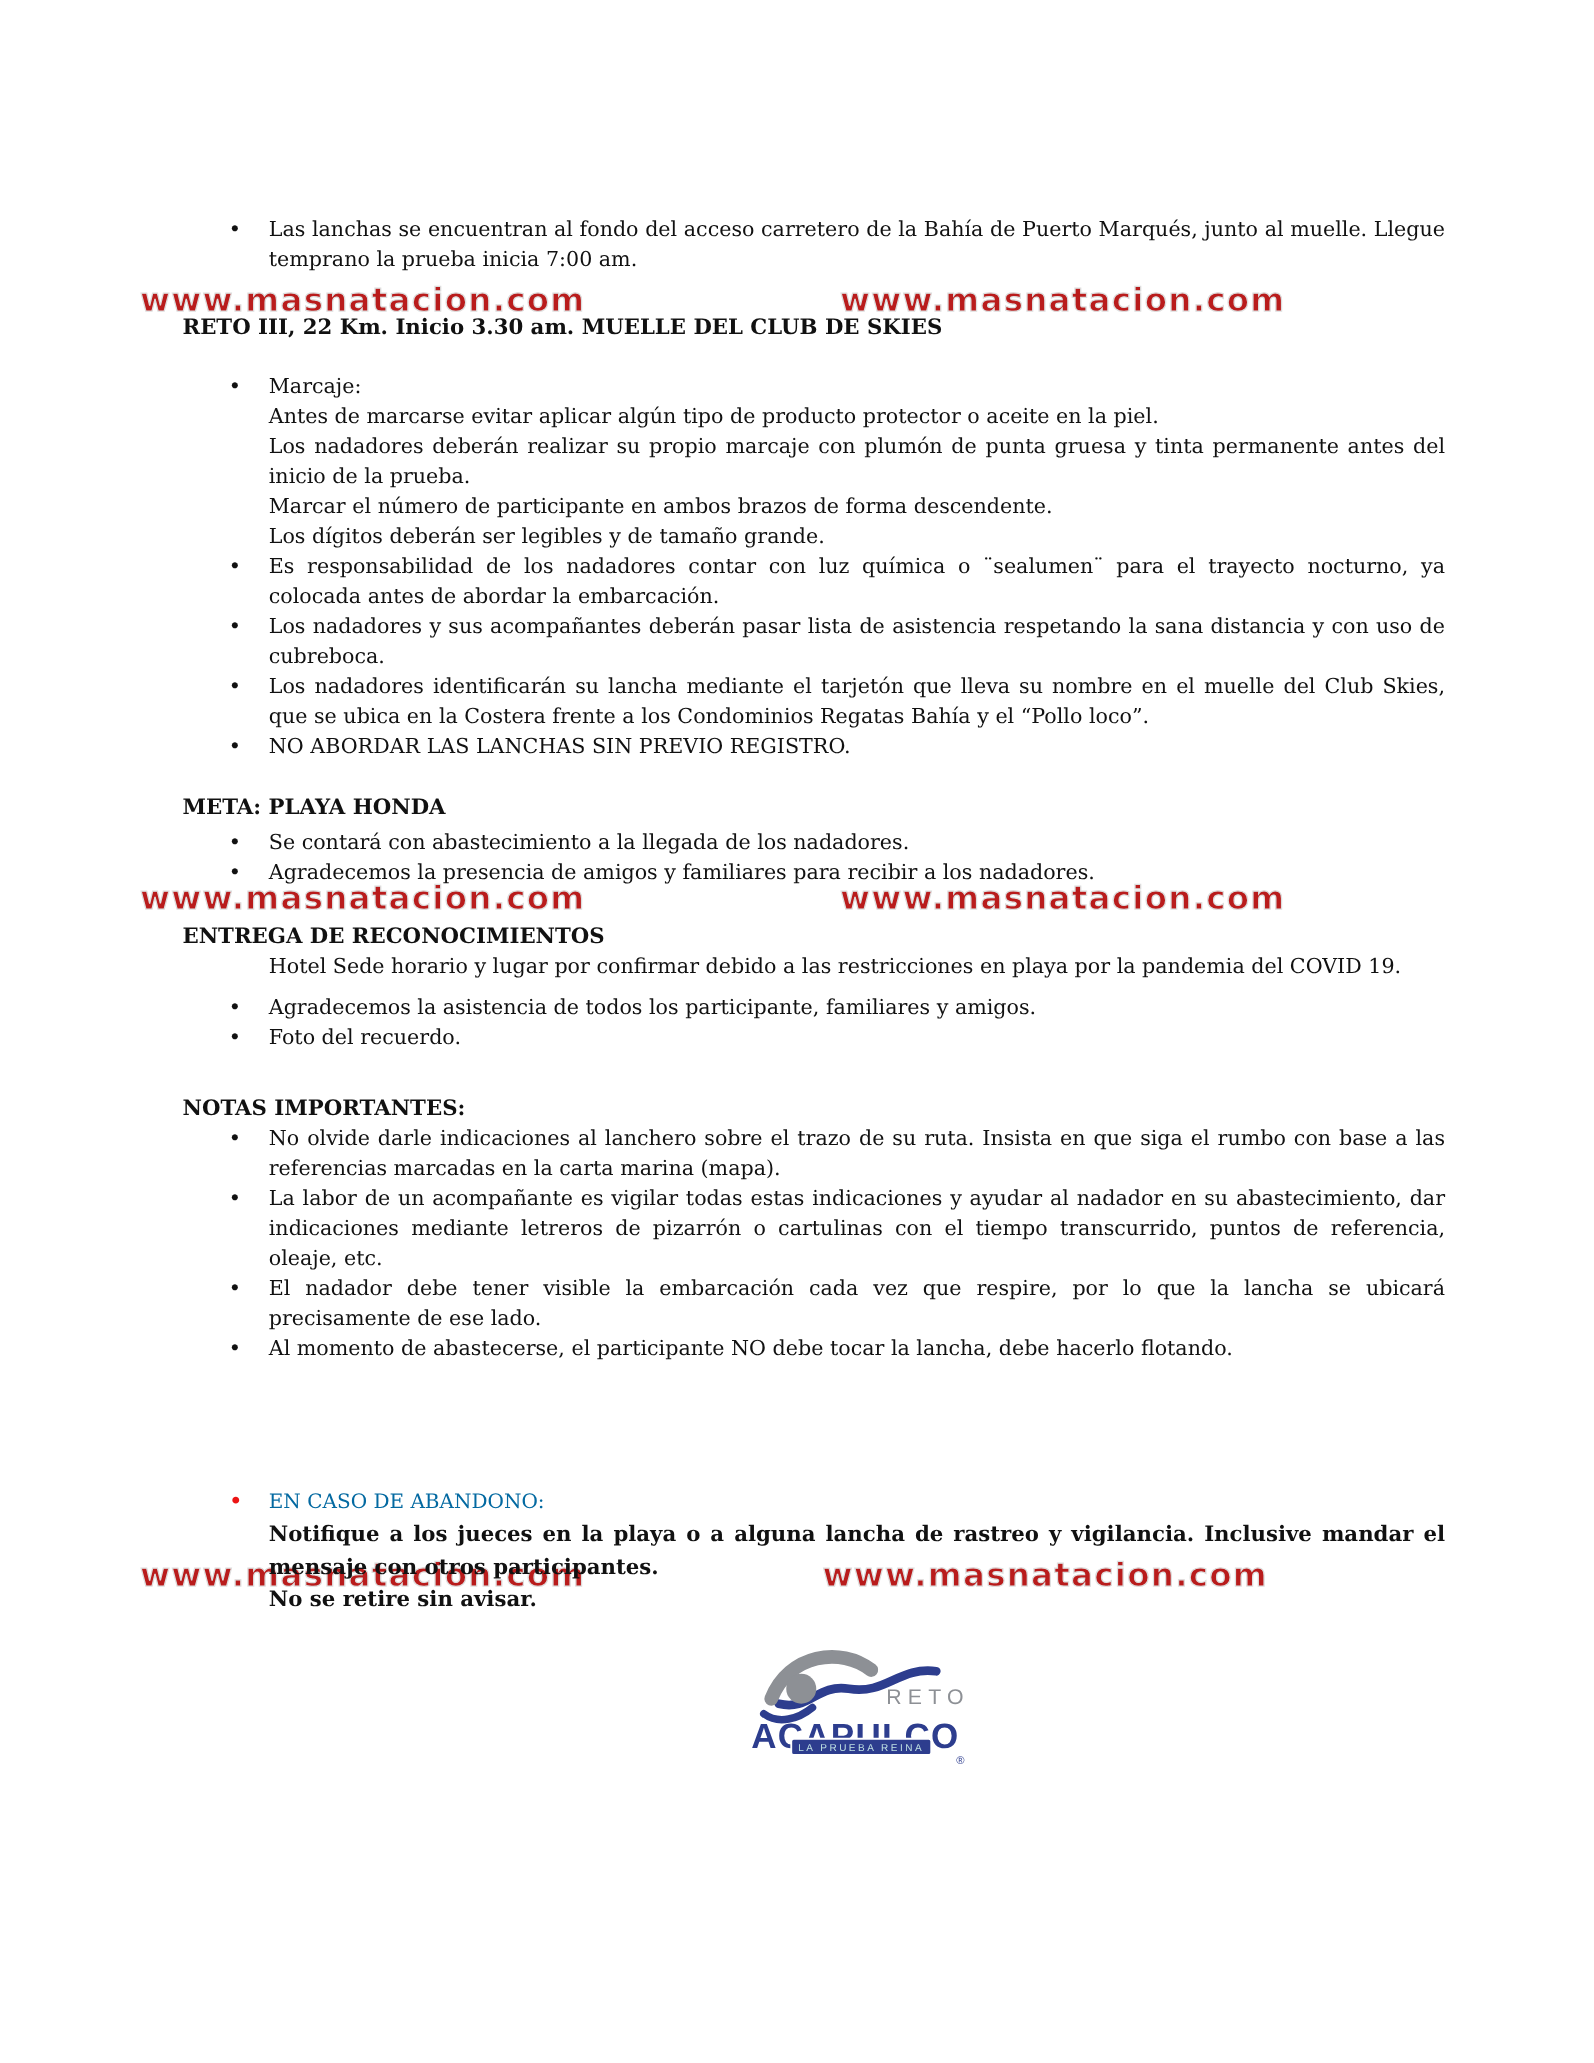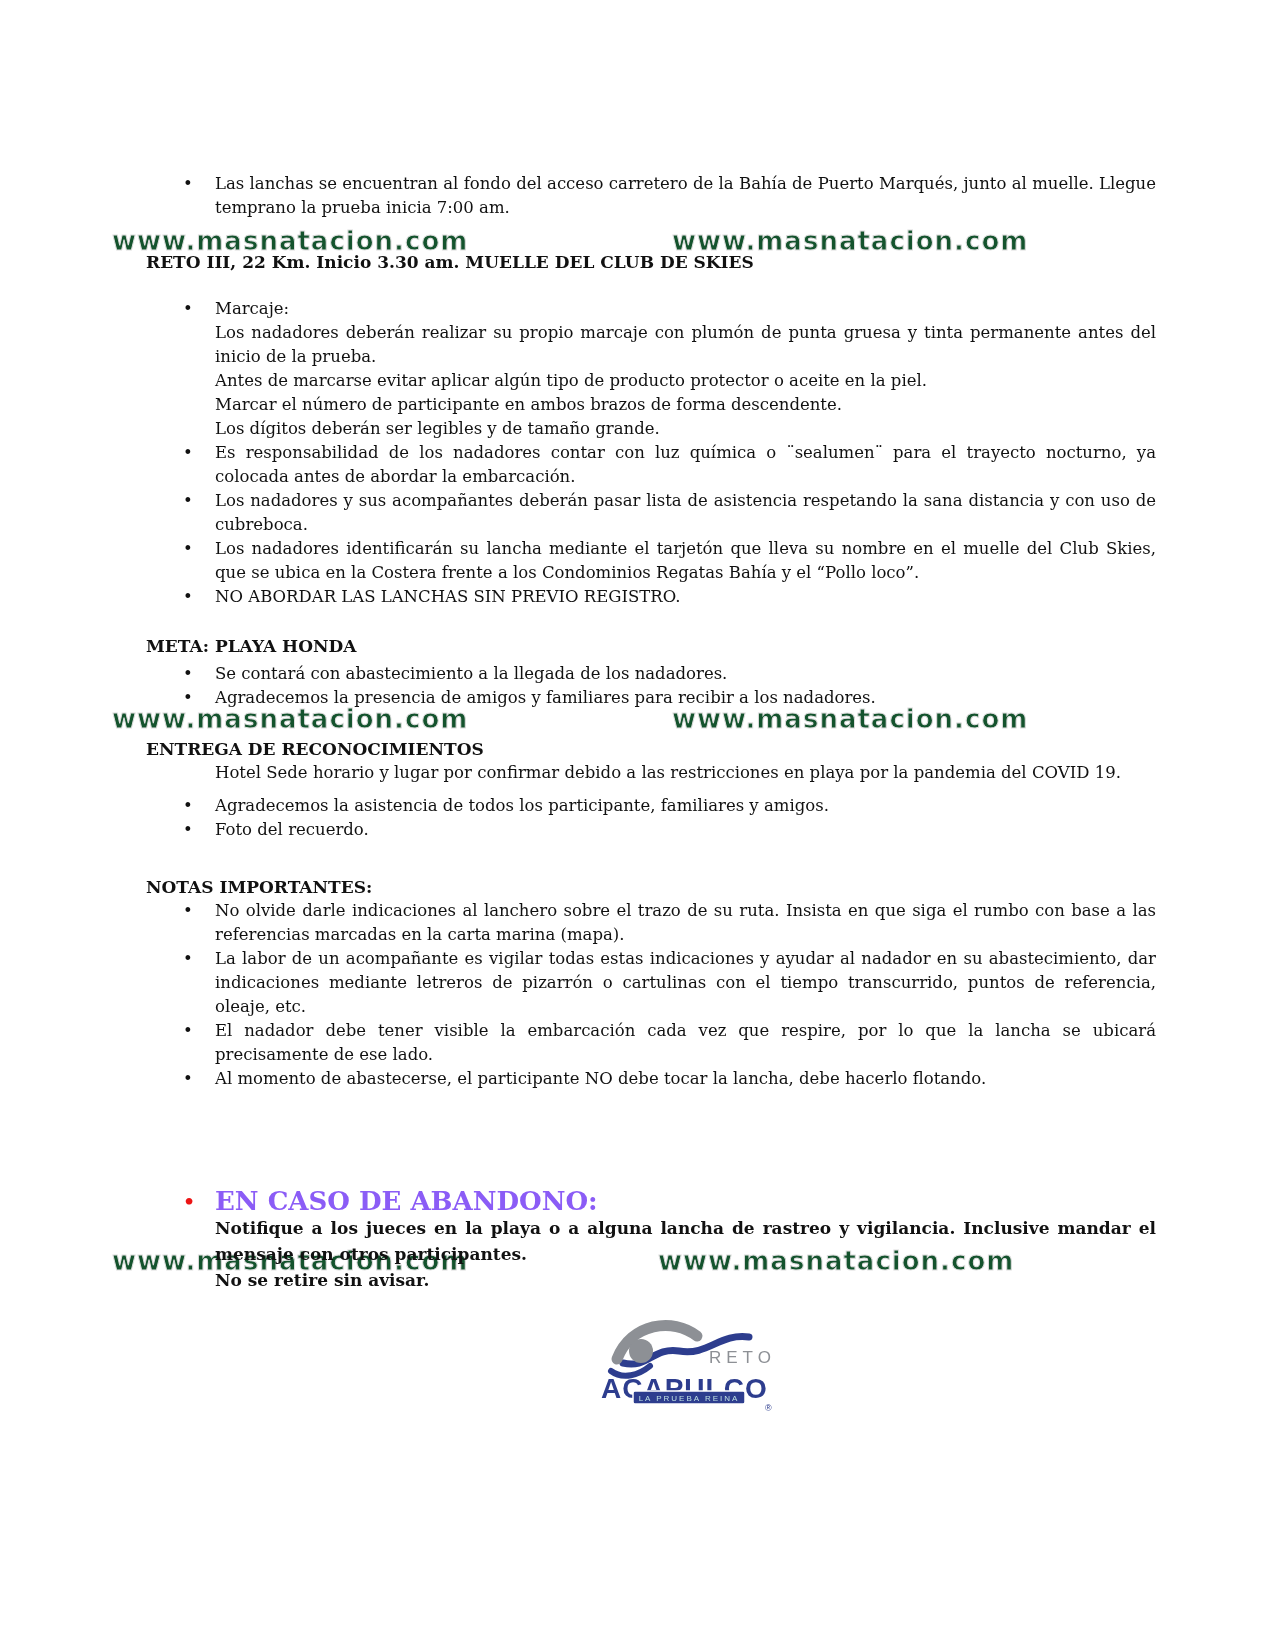--- a/index.html
+++ b/index.html
@@ -6,21 +6,21 @@
   body{width:1275px;height:1650px;font-family:"DejaVu Serif", serif;color:#111;}
   .page{position:relative;width:1275px;height:1650px;overflow:hidden;background:#fff;}
 
   
   .watermark{
     position:absolute;
     font-family:"DejaVu Sans", sans-serif;
     font-weight:bold;
     font-size:26px;
     letter-spacing:1px;
-    color:#14532d;
+    color:#b91c1c;
     -webkit-text-stroke:1px #dedede;
     white-space:nowrap;
     z-index:0;
     user-select:none;
   }
 
   .content{
     position:absolute;left:103px;top:172px;width:1010px;
     font-size:16.5px;line-height:24px;z-index:1;margin-left:43px;
   }
@@ -39,21 +39,21 @@
   .bullet-item{position:relative;padding-left:69px;text-align:justify;}
   .bullet-item::before{content:"\2022";position:absolute;left:37px;top:0;}
   .bullet-body .line{text-align:justify;}
   .b{font-weight:normal;}
 
   .para-indent{padding-left:69px;text-align:justify;}
 
   .sec-abandono{margin-top:96px;}
   .abandono-heading{
     position:relative;padding-left:69px;
-    color:#8b5cf6;font-weight:bold;font-size:26px;line-height:28px;
+    color:#0369a1;font-weight:normal;font-size:16px;line-height:28px;
   }
   .abandono-heading::before{content:"\2022";position:absolute;left:37px;top:0;color:#ec1414;font-size:19px;}
   .abandono-line{padding-left:69px;font-weight:bold;font-size:17px;line-height:26px;text-align:justify;}
 
   .logo-row{margin-top:12px;text-align:center;}
   .logo-row svg{display:inline-block;transform:translateX(40px);}
 </style>
 </head>
 <body>
 
@@ -74,22 +74,22 @@
             <div class="line"><span>Las lanchas se encuentran al fondo del acceso carretero de la Bahía de Puerto Marqués, junto al muelle.  Llegue temprano la prueba inicia 7:00 am.</span></div>
           </div>
         </div>
       </div>
 
     <div class="heading h-reto3">RETO III, 22 Km. Inicio 3.30 am. MUELLE DEL CLUB DE SKIES</div>
     <div class="bullet-list list-reto3">
         <div class="bullet-item">
           <div class="bullet-body">
             <div class="line"><span>Marcaje:</span></div>
+            <div class="line"><span>Antes de marcarse evitar aplicar algún tipo de producto protector o aceite en la piel.</span></div>
             <div class="line"><span>Los nadadores deberán realizar su propio marcaje con plumón de punta gruesa y tinta permanente antes del inicio de la prueba.</span></div>
-            <div class="line"><span>Antes de marcarse evitar aplicar algún tipo de producto protector o aceite en la piel.</span></div>
             <div class="line"><span>Marcar el número de participante en ambos brazos de forma descendente.</span></div>
             <div class="line"><span>Los dígitos deberán ser legibles y de tamaño grande.</span></div>
           </div>
         </div>
         <div class="bullet-item">
           <div class="bullet-body">
             <div class="line"><span>Es responsabilidad de los nadadores contar con luz química o ¨sealumen¨ para el trayecto nocturno, ya colocada antes de abordar la embarcación.</span></div>
           </div>
         </div>
         <div class="bullet-item">

